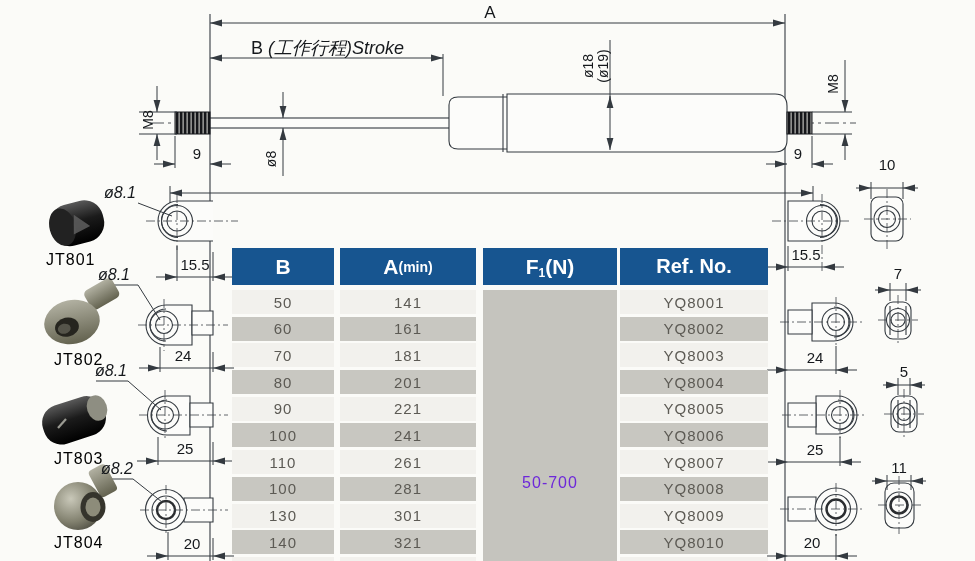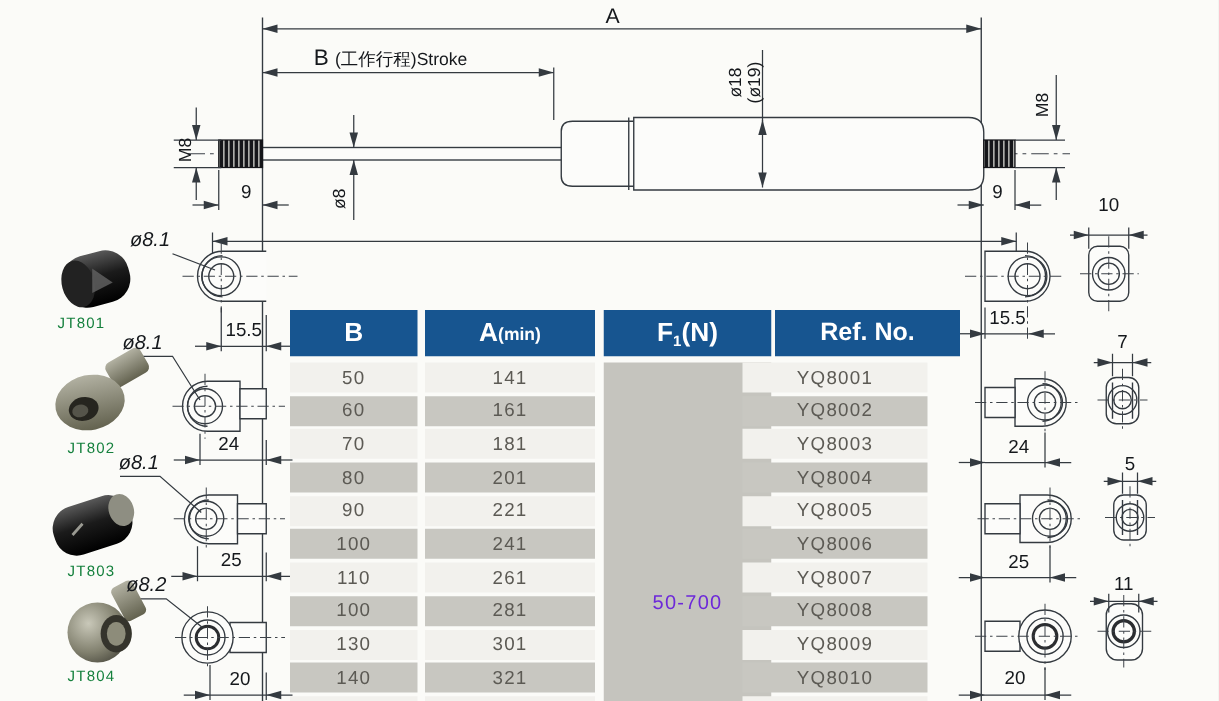--- a/index.html
+++ b/index.html
@@ -2,25 +2,25 @@
 <html style="--header_blue: #175590; --row_light: #f2f1ed; --row_dark: #c8c7c1; --force_cell: #c5c4be; --line: #343a40;"><head>
 <meta charset="utf-8">
 <style>
   html,body{margin:0;padding:0;background:#e8e8e4;}
   .canvas{position:relative;width:975px;height:561px;background:#fbfbf8;overflow:hidden;
           font-family:"Liberation Sans","DejaVu Sans",sans-serif;color:#15181c;}
   svg{position:absolute;left:0;top:0;}
   .lbl{position:absolute;font-size:15px;line-height:16px;text-align:center;white-space:nowrap;}
   .rot{transform:rotate(-90deg);transform-origin:center center;font-size:14px;}
   .big-letter{font-size:17px;}
-  .jt{position:absolute;font-size:12px;letter-spacing:1px;color:#15803d;white-space:nowrap;}
+  .jt{position:absolute;font-size:16px;letter-spacing:1px;color:#000000;white-space:nowrap;}
   .dia{position:absolute;font-size:16px;font-style:italic;white-space:nowrap;}
   .bstroke{position:absolute;white-space:nowrap;}
   .bstroke .b{font-size:18px;}
-  .bstroke .rest{font-size:14px;}
+  .bstroke .rest{font-size:18px;font-style:italic;}
   
   .th{position:absolute;top:248px;height:37px;background:var(--header_blue,#175590);
       color:#fff;display:flex;align-items:center;justify-content:center;font-weight:bold;}
   .th .big{font-size:21px;}
   .th .small{font-size:14px;}
   .th .sub{font-size:12px;align-self:flex-end;margin-bottom:5px;}
   .col{position:absolute;top:290px;}
   .cell{height:24px;margin-bottom:2.7px;display:flex;align-items:center;justify-content:center;
         font-size:15px;letter-spacing:1px;color:#5c5a54;}
   .cell.light{background:var(--row_light,#f2f1ed);}
@@ -369,21 +369,21 @@
         <div class="cell dark">241</div>
         <div class="cell light">261</div>
         <div class="cell dark">281</div>
         <div class="cell light">301</div>
         <div class="cell dark">321</div>
         <div class="cell light sliver"></div>
       </div>
     <div class="fcell" style="left:483px;width:134px;">
       <span class="fval">50-700</span>
     </div>
-    <div id="col-ref" class="col" style="left:594px;width:148px;">
+    <div id="col-ref" class="col" style="left:620px;width:148px;">
         <div class="cell light">YQ8001</div>
         <div class="cell dark">YQ8002</div>
         <div class="cell light">YQ8003</div>
         <div class="cell dark">YQ8004</div>
         <div class="cell light">YQ8005</div>
         <div class="cell dark">YQ8006</div>
         <div class="cell light">YQ8007</div>
         <div class="cell dark">YQ8008</div>
         <div class="cell light">YQ8009</div>
         <div class="cell dark">YQ8010</div>

